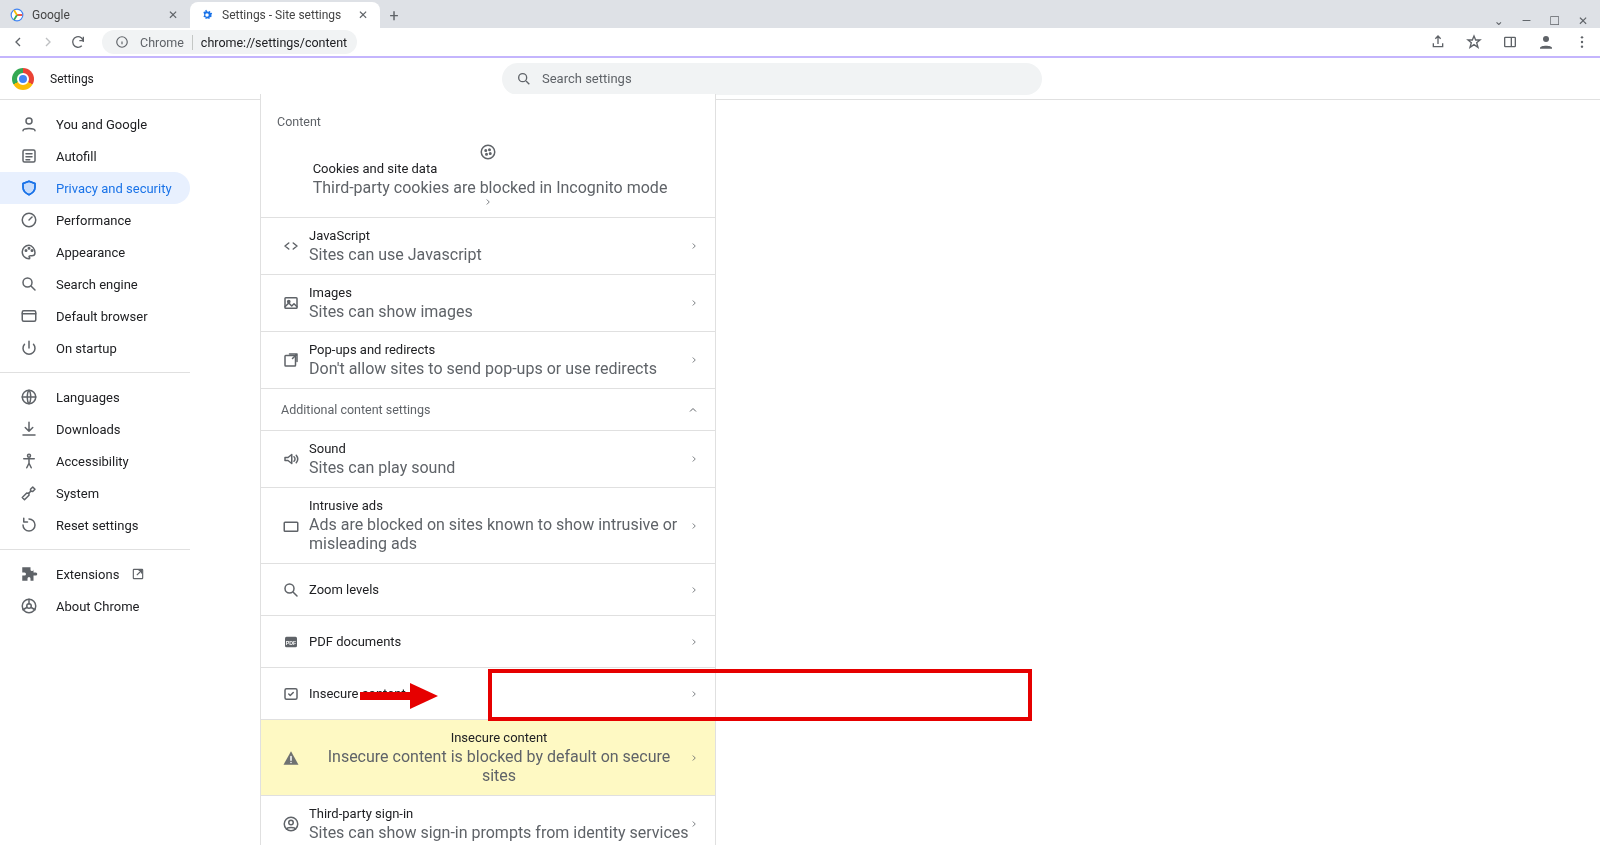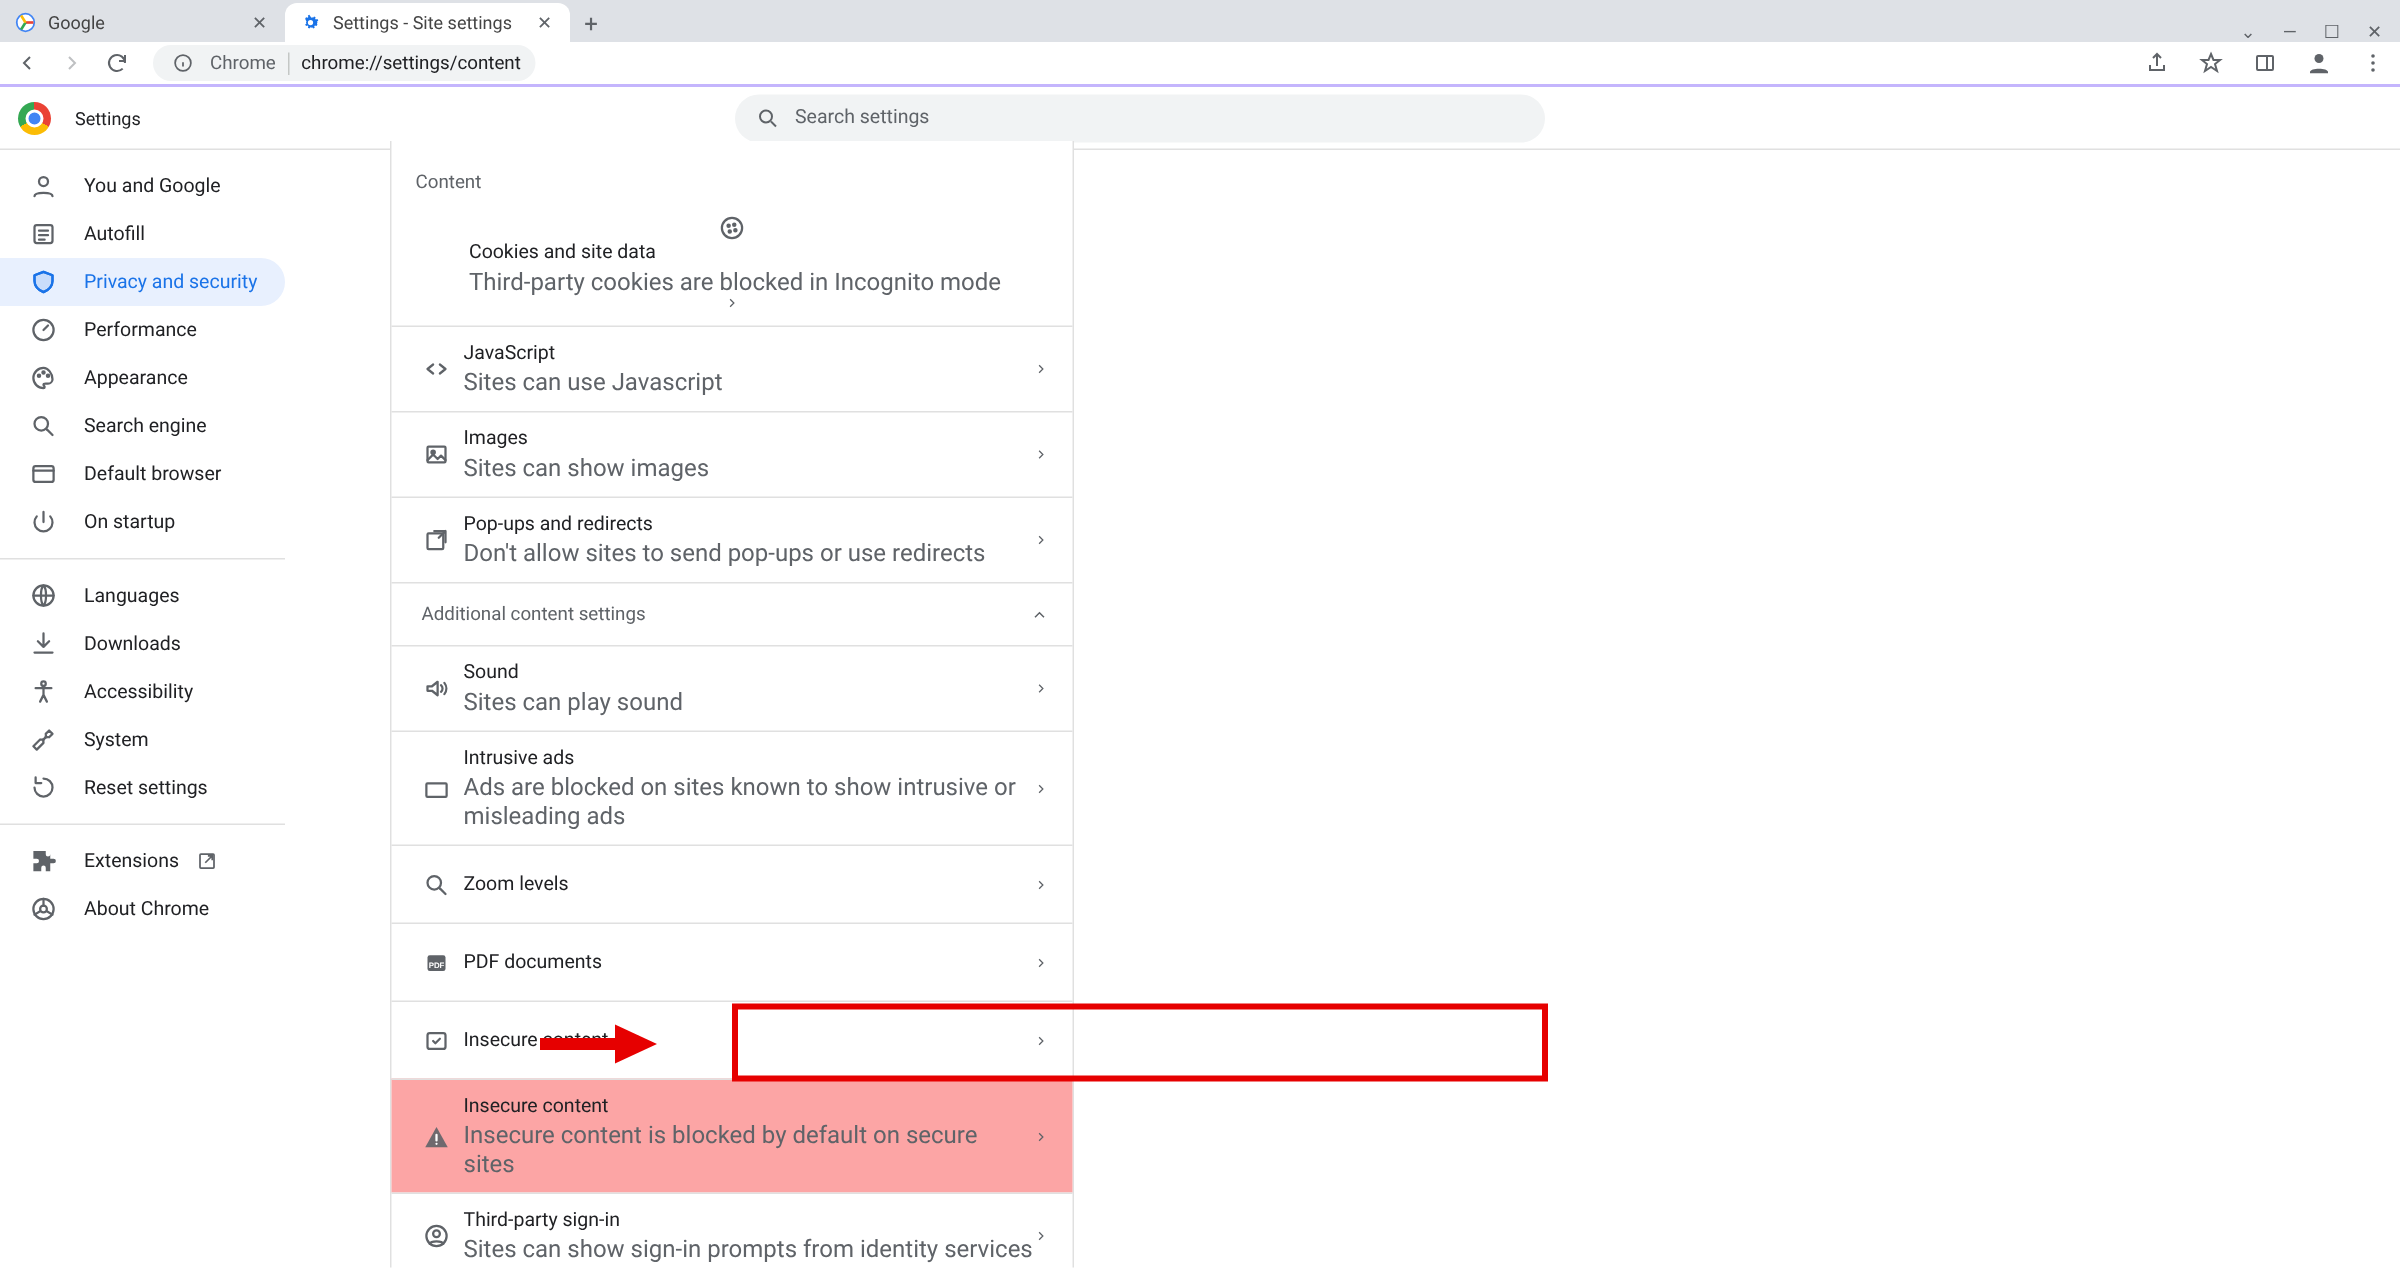--- a/index.html
+++ b/index.html
@@ -37,21 +37,21 @@
     background:var(--grey-50); border-radius:12px; padding:0 10px; font-size:12.5px;
     color:#202124; margin-left:4px;}
   .omnibox .chip{ color:#5f6368; border-right:1px solid #c4c7c5; padding-right:8px;}
   .toolbar-right{ margin-left:auto; display:flex; gap:16px; align-items:center; color:#5f6368;}
   
   .settings-header{ height:42px; border-bottom:1px solid var(--border); display:flex; align-items:center;
     padding-left:12px; position:relative;}
   .chrome-logo{ width:22px; height:22px; border-radius:50%; background:conic-gradient(#ea4335 0 120deg,#fbbc05 120deg 240deg,#34a853 240deg 360deg); position:relative; margin-right:16px;}
   .chrome-logo::after{content:""; position:absolute; inset:5px; background:#4285f4; border:2px solid #fff; border-radius:50%;}
   .settings-title{ font-size:12px; font-weight:400; color:#202124;}
-  .search-wrap{ position:absolute; left:490px; width:540px;}
+  .search-wrap{ position:absolute; left:502px; width:540px;}
   .search-box{ height:32px; background:var(--grey-50); border-radius:16px; display:flex;
     align-items:center; padding:0 14px; gap:10px; color:var(--grey-600); font-size:13px;}
   
   .body{ display:flex; height:calc(845px - 28px - 30px - 42px);}
   .sidebar{ width:260px; padding-top:8px;}
   .nav-item{ height:32px; display:flex; align-items:center; gap:18px; padding-left:20px;
     font-size:13px; color:#202124; border-top-right-radius:16px; border-bottom-right-radius:16px;
     margin-right:70px;}
   .nav-item.active{ background:#e8f0fe; color:var(--blue);}
   .nav-item.active .nav-icon{ color:var(--blue);}
@@ -67,21 +67,21 @@
     border-top:1px solid var(--border); position:relative;}
   .row.first{ border-top:none;flex-direction:column;}
   .row .row-icon{ width:28px; color:var(--grey-600); display:flex; justify-content:center;}
   .row-body{ flex:1; padding-left:4px;}
   .row-title{ font-size:13px; color:#202124;}
   .row-sub{ font-size:16px; color:var(--grey-600); margin-top:2px;}
   .row-single .row-title{font-size:13px;}
   .chev{ color:var(--grey-600); font-size:11px;}
   .row.expand-header{ min-height:42px; border-top:1px solid var(--border);}
   .row.expand-header .row-title{ font-size:12.5px; color:var(--grey-600);}
-  .row.highlight{ background:#fca5a5;}
+  .row.highlight{ background:#fef9c3;text-align:center;}
   .annot-box{ position:absolute; border:4px solid #e60000; pointer-events:none;}
   .annot-arrow{ position:absolute; pointer-events:none;}
   svg{display:block;}
   .cut-text{ color:var(--grey-600); font-size:12.5px; padding:0 16px 6px; margin-top:-6px; opacity:.35;}
 </style>
 </head>
 <body>
 
 <div class="tab-strip">
   <div class="tab inactive">

